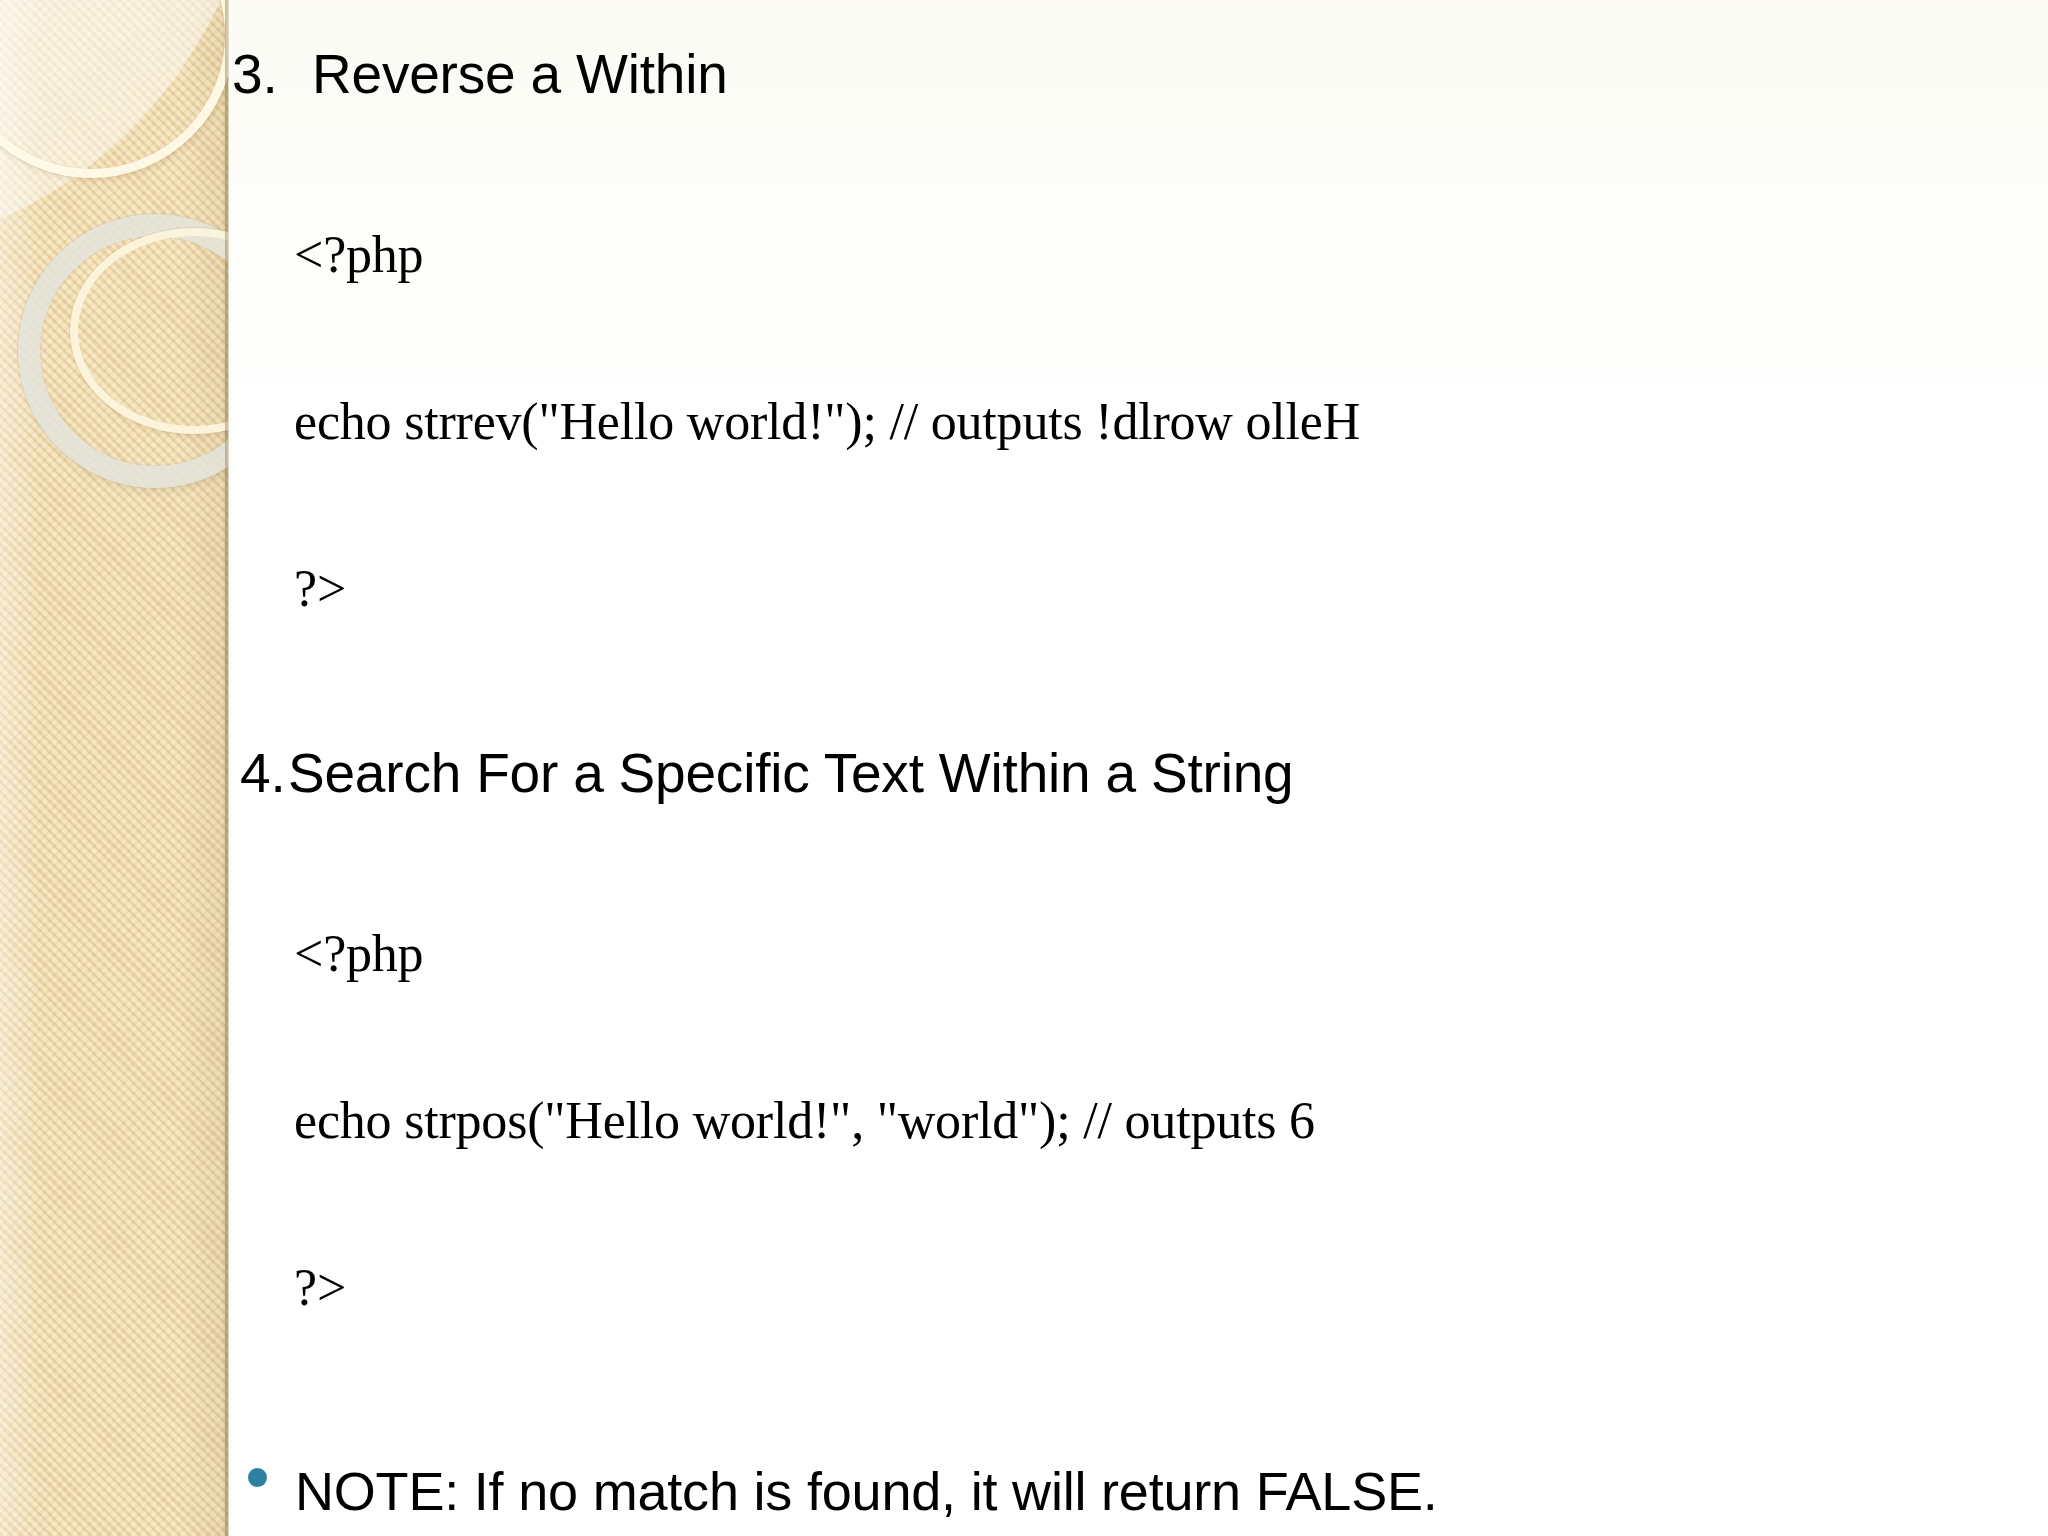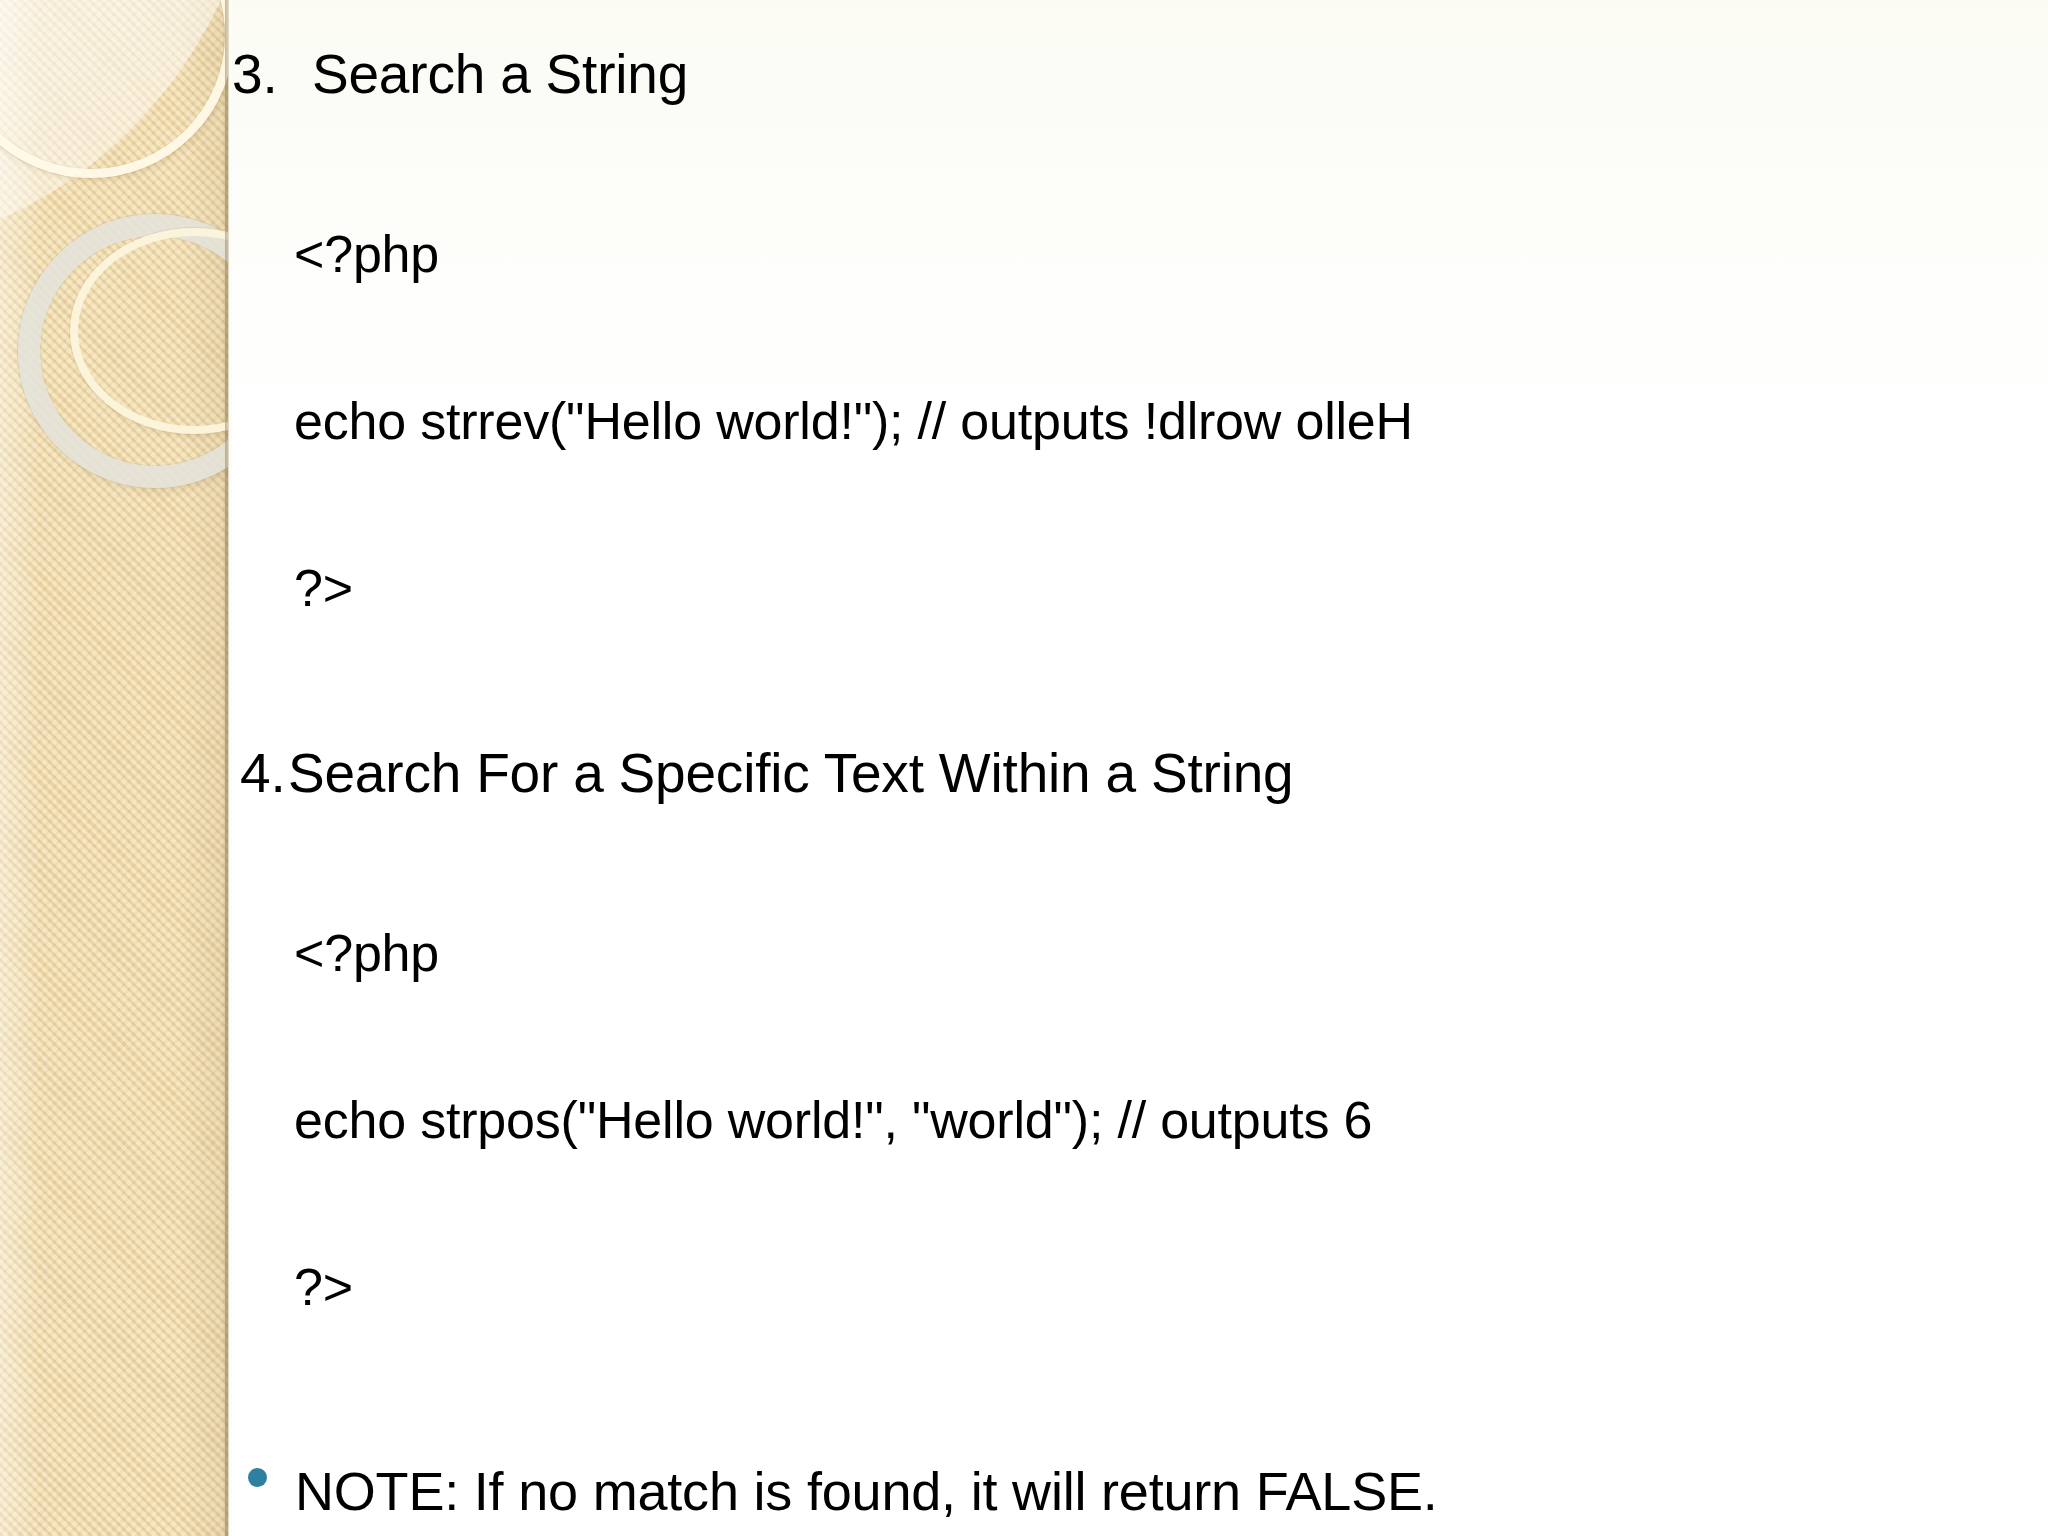--- a/index.html
+++ b/index.html
@@ -176,20 +176,21 @@
   .num-item.rest .num {
     min-width: 48px;
   }
 
   
   .code-block {
     font-size: 52px;
     line-height: 1.07;
     margin: 10px 0 16px 0;
     padding-left: 62px;
+    font-family: Liberation Serif, serif;
   }
   .code-block .code-line {
     white-space: pre-wrap;
   }
 
   
   .bullet-item {
     display: flex;
     align-items: flex-start;
     font-size: 54px;
@@ -221,21 +222,21 @@
     <div class="ring-bottom"></div>
     <div class="ring-mid"></div>
   </div>
   <div class="sidebar-edge"></div>
 
   <div class="content">
     <div class="body-block">
 
       <div class="line num-item first">
         <span class="num">3.</span>
-        <span class="num-text">Search a String</span>
+        <span class="num-text">Reverse a Within</span>
       </div>
       <div class="line code-block">
         <div class="code-line">&lt;?php</div>
         <div class="code-line">echo strrev("Hello world!"); // outputs !dlrow olleH</div>
         <div class="code-line">?&gt;</div>
       </div>
 
       <div class="line num-item rest">
         <span class="num">4.</span>
         <span class="num-text">Search For a Specific Text Within a String</span>

